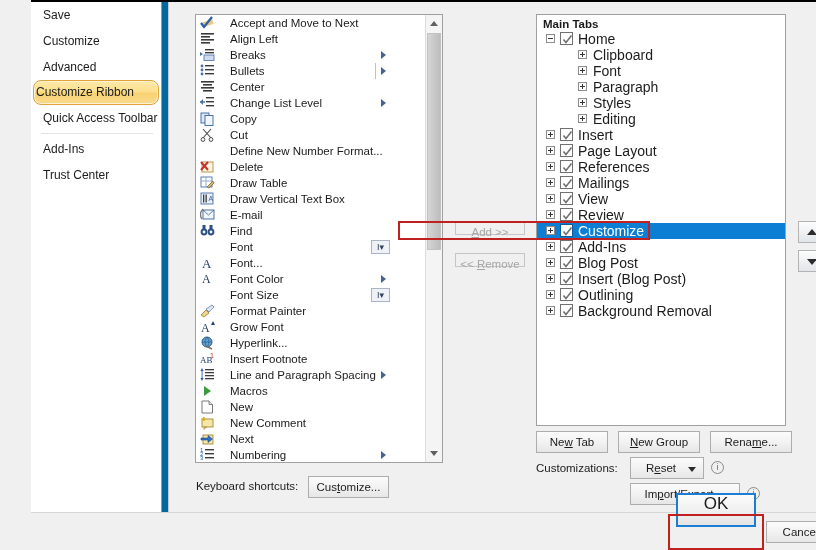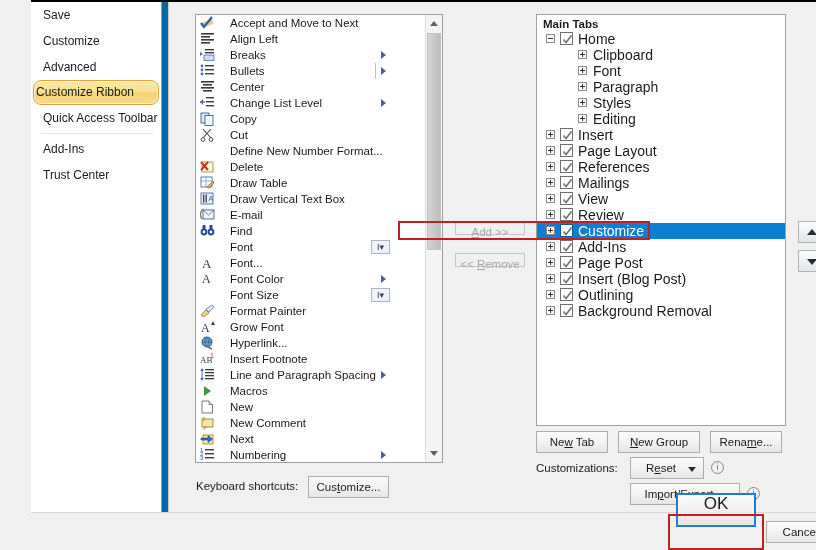--- a/index.html
+++ b/index.html
@@ -127,21 +127,21 @@
 
   
   .dlgbtn{
     position:absolute;height:22px;border:1px solid #adadad;
     background:linear-gradient(to bottom,#fbfbfb,#f1f1f1 55%,#e6e6e6);
     font-size:11.5px;color:#1b1b1b;text-align:center;line-height:20px;box-sizing:border-box;
   }
   .dlgbtn u{text-decoration:underline;}
   #new-tab-button{left:367px;top:429px;width:72px;}
   #new-group-button{left:449px;top:429px;width:82px;}
-  #rename-button{left:541px;top:429px;width:72px;}
+  #rename-button{left:541px;top:429px;width:82px;}
   #customize-button{left:139px;top:474px;width:81px;}
 
   .lbl-static{position:absolute;font-size:11.5px;color:#1b1b1b;}
   #kbd-label{left:27px;top:478px;}
   #cust-label{left:367px;top:460px;}
 
   .splitbtn{
     position:absolute;height:22px;border:1px solid #adadad;
     background:linear-gradient(to bottom,#fbfbfb,#f1f1f1 55%,#e6e6e6);
     font-size:11.5px;color:#1b1b1b;line-height:20px;box-sizing:border-box;text-align:center;
@@ -479,21 +479,21 @@
             </span>
             <span class="lbl">Add-Ins</span>
           </div>
           <div class="trow l1">
             <span class="exp plus"></span>
             <span class="cb">
               <svg width="11" height="11" viewBox="0 0 11 11">
                 <path d="M1.5 5.5 L4 8.5 L9.5 1.5" stroke="#6e6e6e" stroke-width="1.6" fill="none"></path>
               </svg>
             </span>
-            <span class="lbl">Page Post</span>
+            <span class="lbl">Blog Post</span>
           </div>
           <div class="trow l1">
             <span class="exp plus"></span>
             <span class="cb">
               <svg width="11" height="11" viewBox="0 0 11 11">
                 <path d="M1.5 5.5 L4 8.5 L9.5 1.5" stroke="#6e6e6e" stroke-width="1.6" fill="none"></path>
               </svg>
             </span>
             <span class="lbl">Insert (Blog Post)</span>
           </div>

